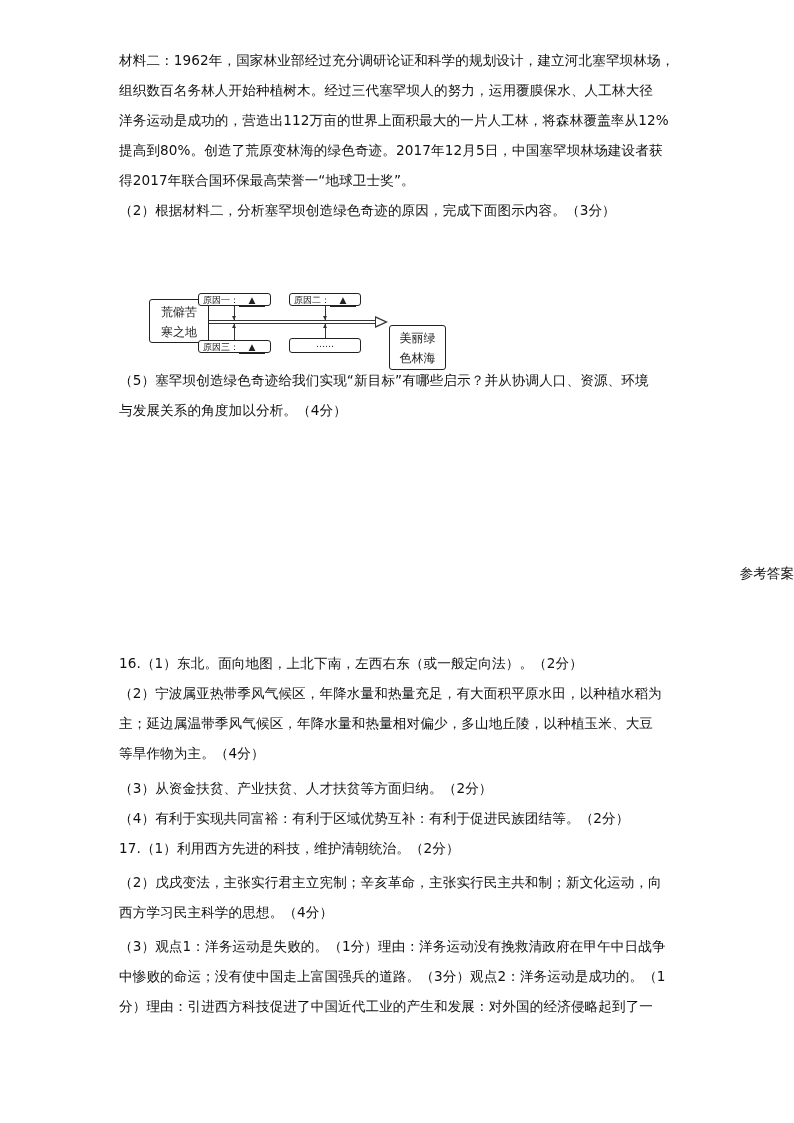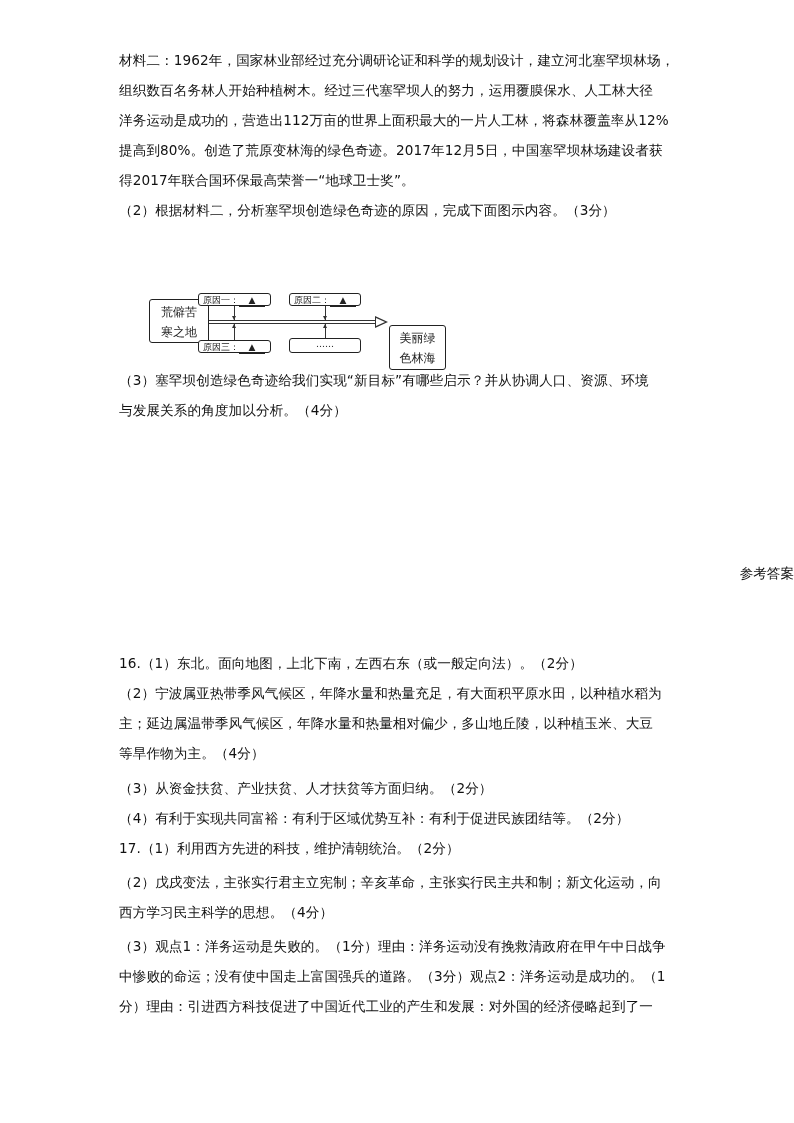--- a/index.html
+++ b/index.html
@@ -87,21 +87,21 @@
     <span>原因二：</span><span class="blank">▲</span>
   </div>
   <div class="box reason r4">……</div>
 
   <div class="box box-end">
     <div>美丽绿</div>
     <div>色林海</div>
   </div>
 </div>
 
-<div class="line" style="top:370px">（3）塞罕坝创造绿色奇迹给我们实现“新目标”有哪些启示？并从协调人口、资源、环境</div>
+<div class="line" style="top:370px">（5）塞罕坝创造绿色奇迹给我们实现“新目标”有哪些启示？并从协调人口、资源、环境</div>
 <div class="line" style="top:400px">与发展关系的角度加以分析。（4分）</div>
 
 <div class="answers-title">参考答案</div>
 
 <table class="ans">
   <tbody>
 </tbody>
   </table>
 
 <div class="line" style="top:653px">16.（1）东北。面向地图，上北下南，左西右东（或一般定向法）。（2分）</div>

